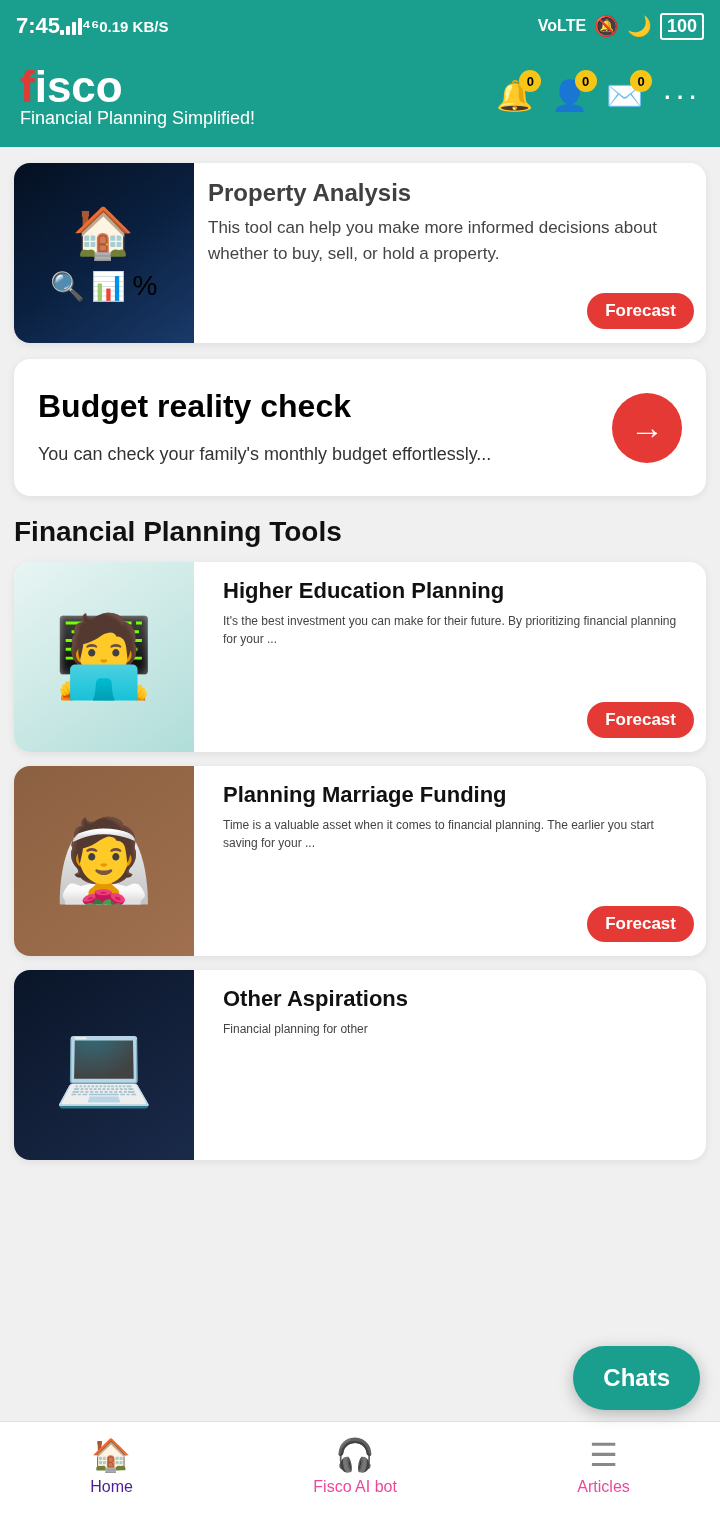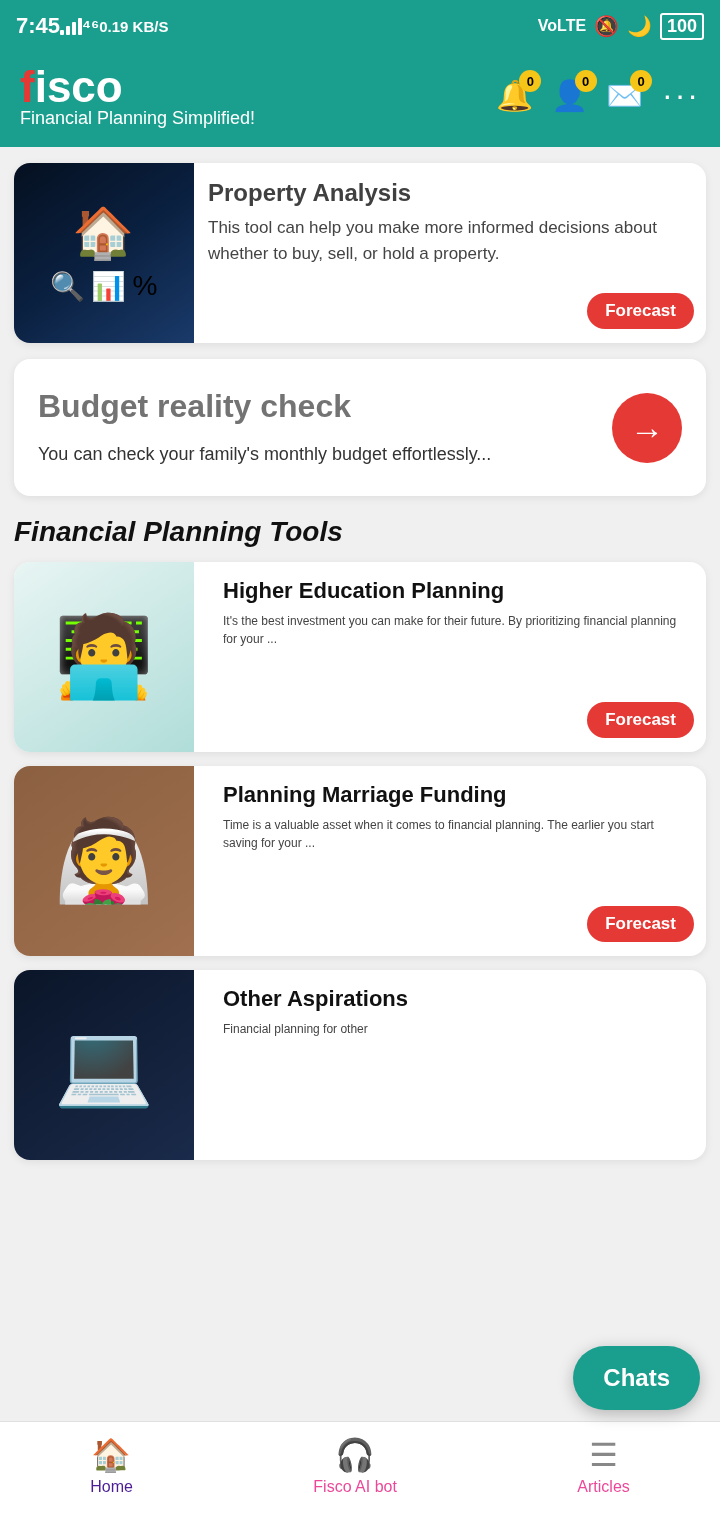--- a/index.html
+++ b/index.html
@@ -139,21 +139,21 @@
       margin-bottom: 20px;
       display: flex;
       align-items: center;
       justify-content: space-between;
       box-shadow: 0 2px 8px rgba(0,0,0,0.08);
     }
     .budget-card-content {}
     .budget-title {
       font-size: 32px;
       font-weight: 800;
-      color: #737373;
+      color: #000000;
       margin-bottom: 16px;
       line-height: 1.2;
     }
     .budget-desc {
       font-size: 18px;
       color: #333;
       line-height: 1.5;
     }
     .budget-arrow-btn {
       width: 70px;
@@ -168,21 +168,20 @@
       margin-left: 16px;
     }
     .budget-arrow-btn span { color: white; font-size: 34px; font-weight: 700; }
 
     
     .section-heading {
       font-size: 28px;
       font-weight: 800;
       color: #111;
       margin-bottom: 14px;
-      font-style: italic;
     }
 
     
     .tool-card {
       background: white;
       border-radius: 16px;
       overflow: hidden;
       display: flex;
       align-items: stretch;
       margin-bottom: 14px;

